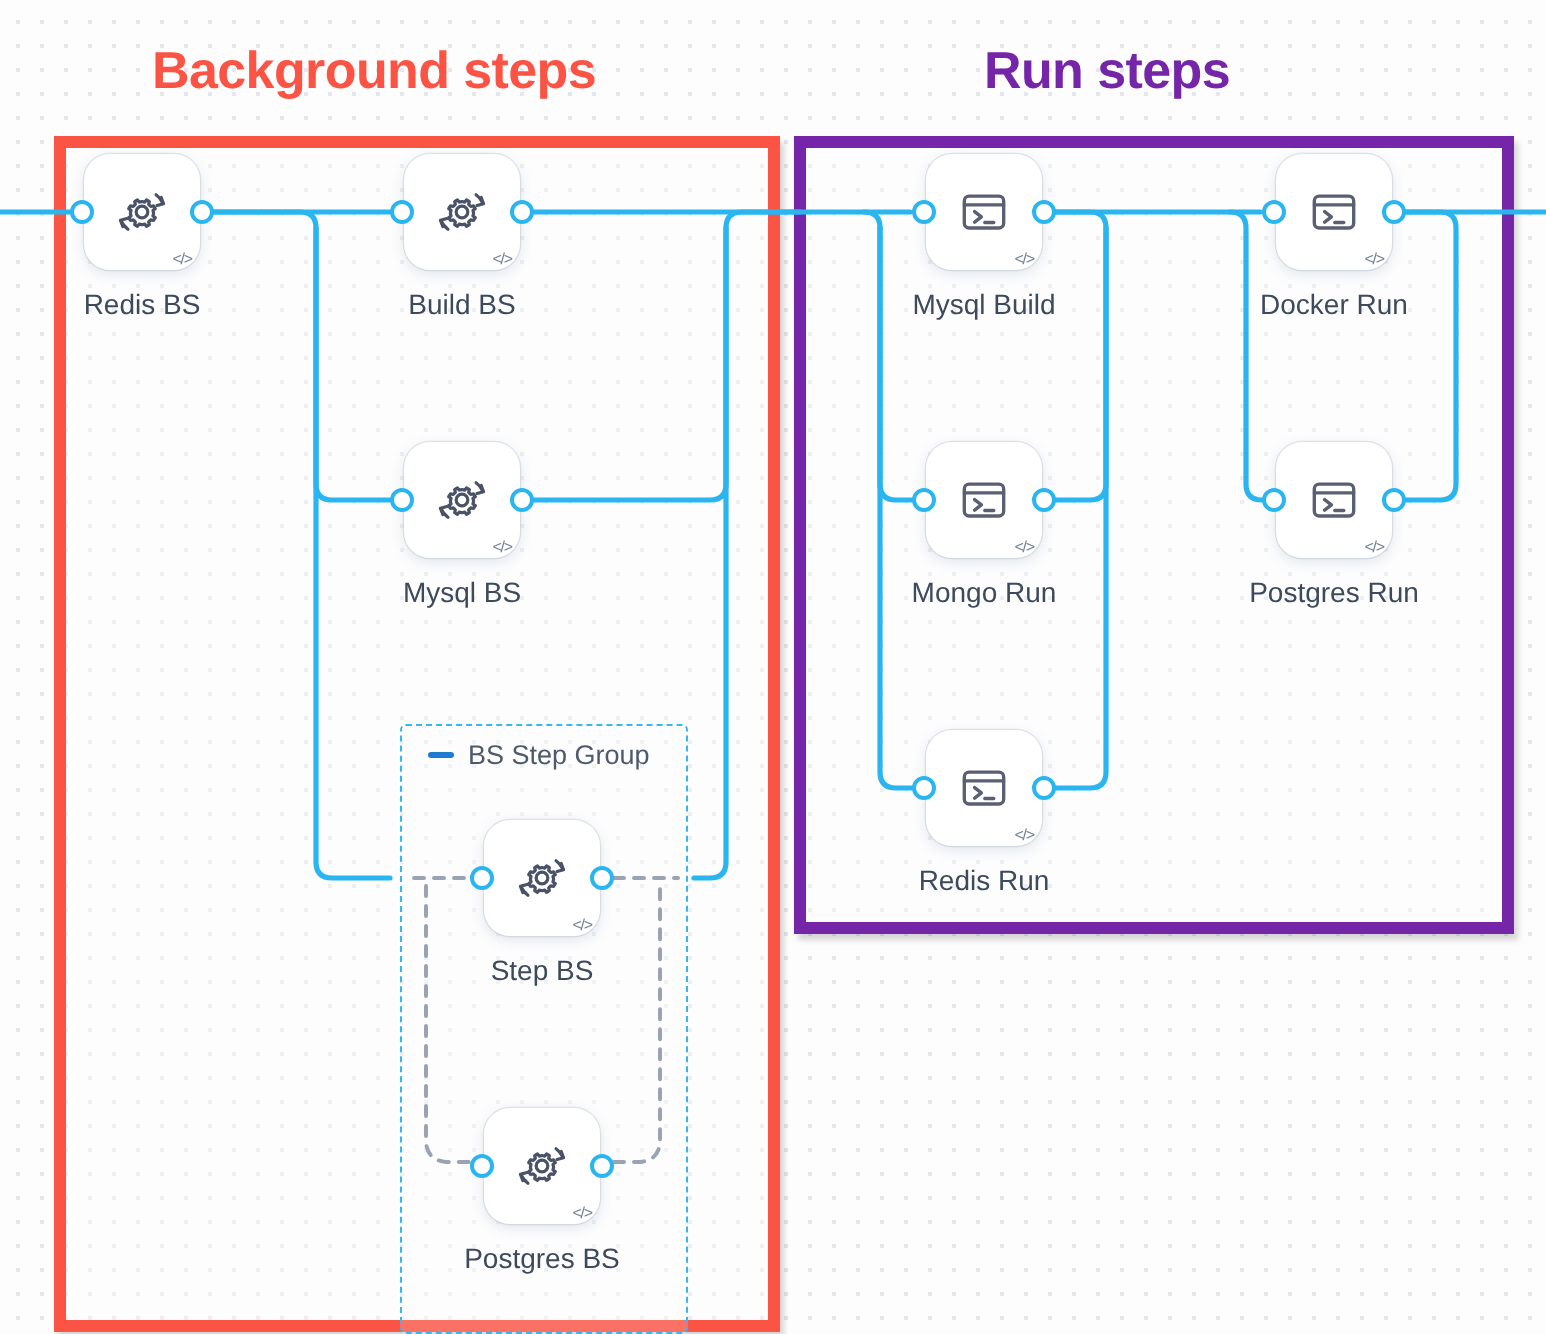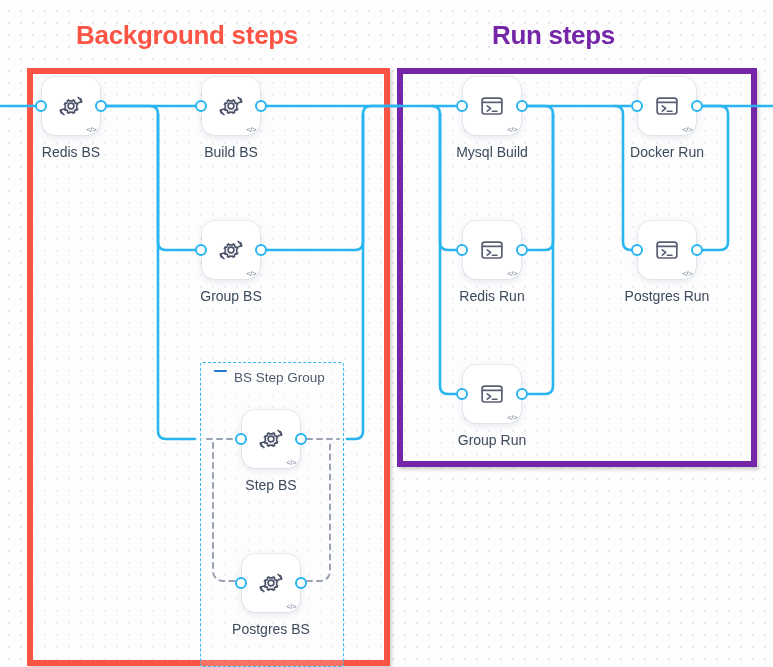--- a/index.html
+++ b/index.html
@@ -54,21 +54,21 @@
     left: 200px; top: 362px; width: 144px; height: 305px;
     box-sizing: border-box;
     border: 1.6px dashed #37b6f0;
     border-radius: 3px;
     background: rgba(255,255,255,0.18);
   }
   #step-group-header {
     position: absolute;
     left: 214px; top: 370px;
     display: flex;
-    align-items: flex-start;
+    align-items: center;
     gap: 7px;
     font-size: 13.5px;
     color: #4e5a6b;
     white-space: nowrap;
   }
   #step-group-header .collapse-bar {
     display: inline-block;
     width: 13px; height: 2.4px;
     background: #1f7bd0;
     border-radius: 2px;
@@ -235,21 +235,21 @@
           <path d="M23.5 6.8a11 11 0 0 1 3.6 4.4"></path>
           <path d="M8.5 25.2a11 11 0 0 1 -3.6 -4.4"></path>
           <path d="M26.2 8.2l1.3 3.4 -3.5 .9"></path>
           <path d="M5.8 23.8l-1.3 -3.4 3.5 -.9"></path>
         </g>
       </svg>
       <span class="code-badge">&lt;/&gt;</span>
     </div>
     <div class="port in"></div>
     <div class="port out"></div>
-    <div class="label">Group BS</div>
+    <div class="label">Mysql BS</div>
   </div>
 
   <div class="node" style="left:271px; top:439px;">
     <div class="card">
       <svg width="30" height="30" viewBox="0 0 32 32">
         <g fill="none" stroke="#4a5268" stroke-width="1.7" stroke-linecap="round" stroke-linejoin="round">
           <path d="M16 10.4l1.5 .35 .9 -1.25 1.5 .95 -.35 1.5 1.1 1.1 1.5 -.35 .95 1.5 -1.25 .9 .35 1.5 -.35 1.5 1.25 .9 -.95 1.5 -1.5 -.35 -1.1 1.1 .35 1.5 -1.5 .95 -.9 -1.25 -1.5 .35 -1.5 -.35 -.9 1.25 -1.5 -.95 .35 -1.5 -1.1 -1.1 -1.5 .35 -.95 -1.5 1.25 -.9 -.35 -1.5 .35 -1.5 -1.25 -.9 .95 -1.5 1.5 .35 1.1 -1.1 -.35 -1.5 1.5 -.95 .9 1.25z"></path>
           <circle cx="16" cy="16" r="3.1"></circle>
           <path d="M23.5 6.8a11 11 0 0 1 3.6 4.4"></path>
           <path d="M8.5 25.2a11 11 0 0 1 -3.6 -4.4"></path>
@@ -324,50 +324,50 @@
           <rect x="5.5" y="7.5" width="21" height="17" rx="2.6"></rect>
           <path d="M5.5 12.2 H26.5"></path>
           <path d="M11 15.8 L14.6 18.6 L11 21.4"></path>
           <path d="M16.4 21.6 H21.2"></path>
         </g>
       </svg>
       <span class="code-badge">&lt;/&gt;</span>
     </div>
     <div class="port in"></div>
     <div class="port out"></div>
+    <div class="label">Mongo Run</div>
+  </div>
+
+  <div class="node" style="left:667px; top:250px;">
+    <div class="card">
+      <svg width="30" height="30" viewBox="0 0 32 32">
+        <g fill="none" stroke="#5a6074" stroke-width="1.8" stroke-linecap="round" stroke-linejoin="round">
+          <rect x="5.5" y="7.5" width="21" height="17" rx="2.6"></rect>
+          <path d="M5.5 12.2 H26.5"></path>
+          <path d="M11 15.8 L14.6 18.6 L11 21.4"></path>
+          <path d="M16.4 21.6 H21.2"></path>
+        </g>
+      </svg>
+      <span class="code-badge">&lt;/&gt;</span>
+    </div>
+    <div class="port in"></div>
+    <div class="port out"></div>
+    <div class="label">Postgres Run</div>
+  </div>
+
+  <div class="node" style="left:492px; top:394px;">
+    <div class="card">
+      <svg width="30" height="30" viewBox="0 0 32 32">
+        <g fill="none" stroke="#5a6074" stroke-width="1.8" stroke-linecap="round" stroke-linejoin="round">
+          <rect x="5.5" y="7.5" width="21" height="17" rx="2.6"></rect>
+          <path d="M5.5 12.2 H26.5"></path>
+          <path d="M11 15.8 L14.6 18.6 L11 21.4"></path>
+          <path d="M16.4 21.6 H21.2"></path>
+        </g>
+      </svg>
+      <span class="code-badge">&lt;/&gt;</span>
+    </div>
+    <div class="port in"></div>
+    <div class="port out"></div>
     <div class="label">Redis Run</div>
   </div>
 
-  <div class="node" style="left:667px; top:250px;">
-    <div class="card">
-      <svg width="30" height="30" viewBox="0 0 32 32">
-        <g fill="none" stroke="#5a6074" stroke-width="1.8" stroke-linecap="round" stroke-linejoin="round">
-          <rect x="5.5" y="7.5" width="21" height="17" rx="2.6"></rect>
-          <path d="M5.5 12.2 H26.5"></path>
-          <path d="M11 15.8 L14.6 18.6 L11 21.4"></path>
-          <path d="M16.4 21.6 H21.2"></path>
-        </g>
-      </svg>
-      <span class="code-badge">&lt;/&gt;</span>
-    </div>
-    <div class="port in"></div>
-    <div class="port out"></div>
-    <div class="label">Postgres Run</div>
-  </div>
-
-  <div class="node" style="left:492px; top:394px;">
-    <div class="card">
-      <svg width="30" height="30" viewBox="0 0 32 32">
-        <g fill="none" stroke="#5a6074" stroke-width="1.8" stroke-linecap="round" stroke-linejoin="round">
-          <rect x="5.5" y="7.5" width="21" height="17" rx="2.6"></rect>
-          <path d="M5.5 12.2 H26.5"></path>
-          <path d="M11 15.8 L14.6 18.6 L11 21.4"></path>
-          <path d="M16.4 21.6 H21.2"></path>
-        </g>
-      </svg>
-      <span class="code-badge">&lt;/&gt;</span>
-    </div>
-    <div class="port in"></div>
-    <div class="port out"></div>
-    <div class="label">Group Run</div>
-  </div>
-
 </div>
 
 </body></html>

